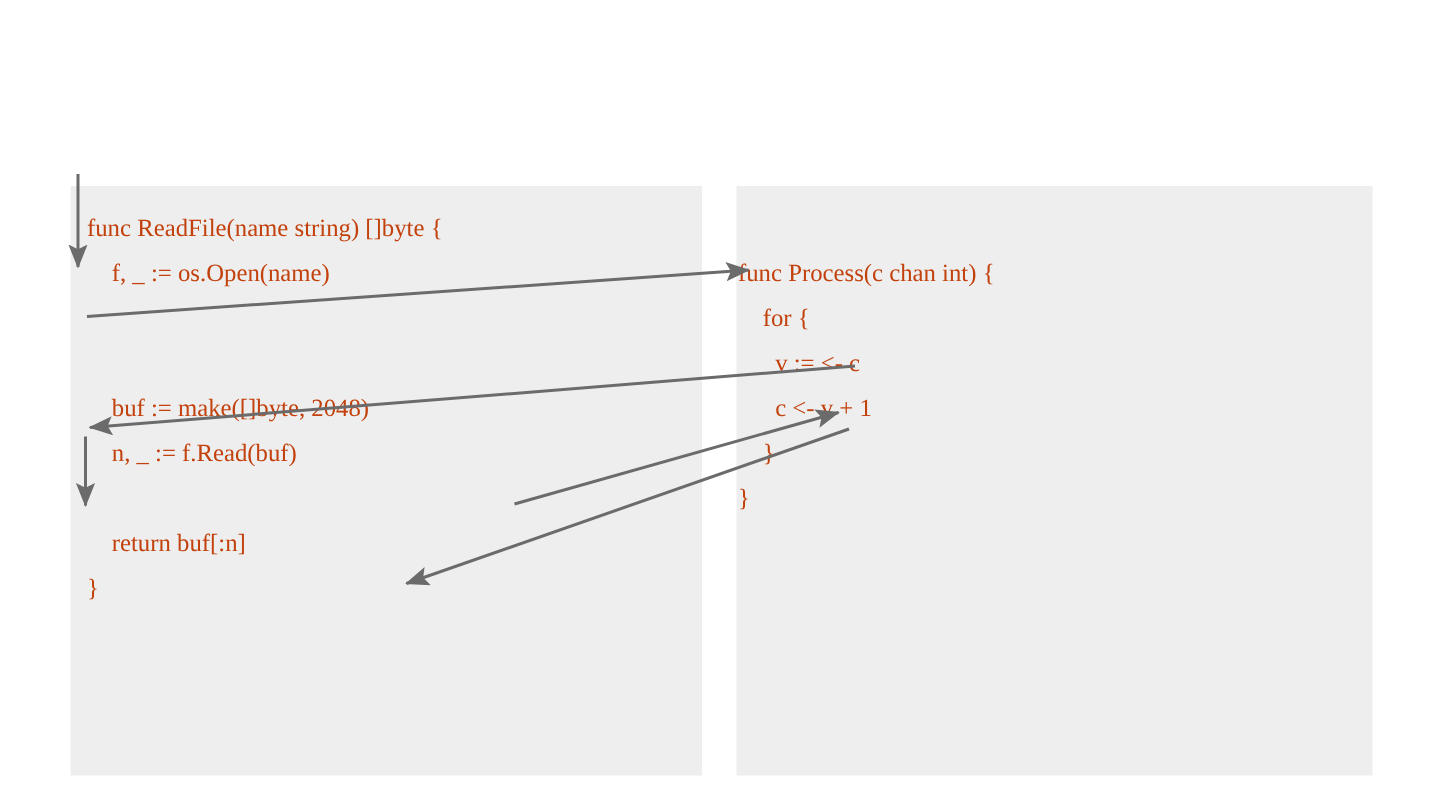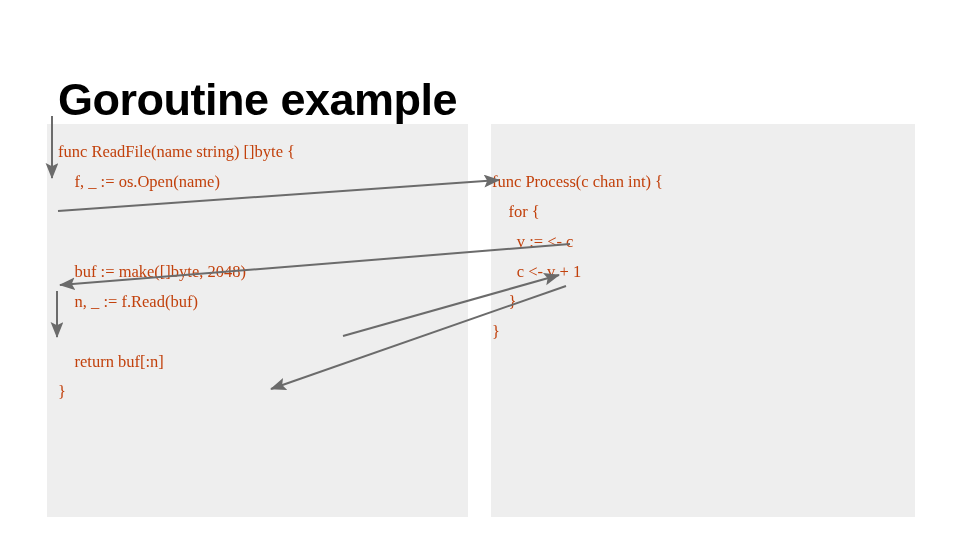--- a/index.html
+++ b/index.html
@@ -72,21 +72,20 @@
     width: 960px;
     height: 540px;
     pointer-events: none;
   }
 </style>
 </head>
 <body>
 
 <div class="slide">
 
-  <h1 class="slide-title">Goroutine example</h1>
 
   <div class="code-panel" id="panel-left"></div>
 
   <div class="code-panel" id="panel-right"></div>
 
   <pre class="code-block" id="code-left">func ReadFile(name string) []byte {
     f, _ := os.Open(name)
 
 
     buf := make([]byte, 2048)

